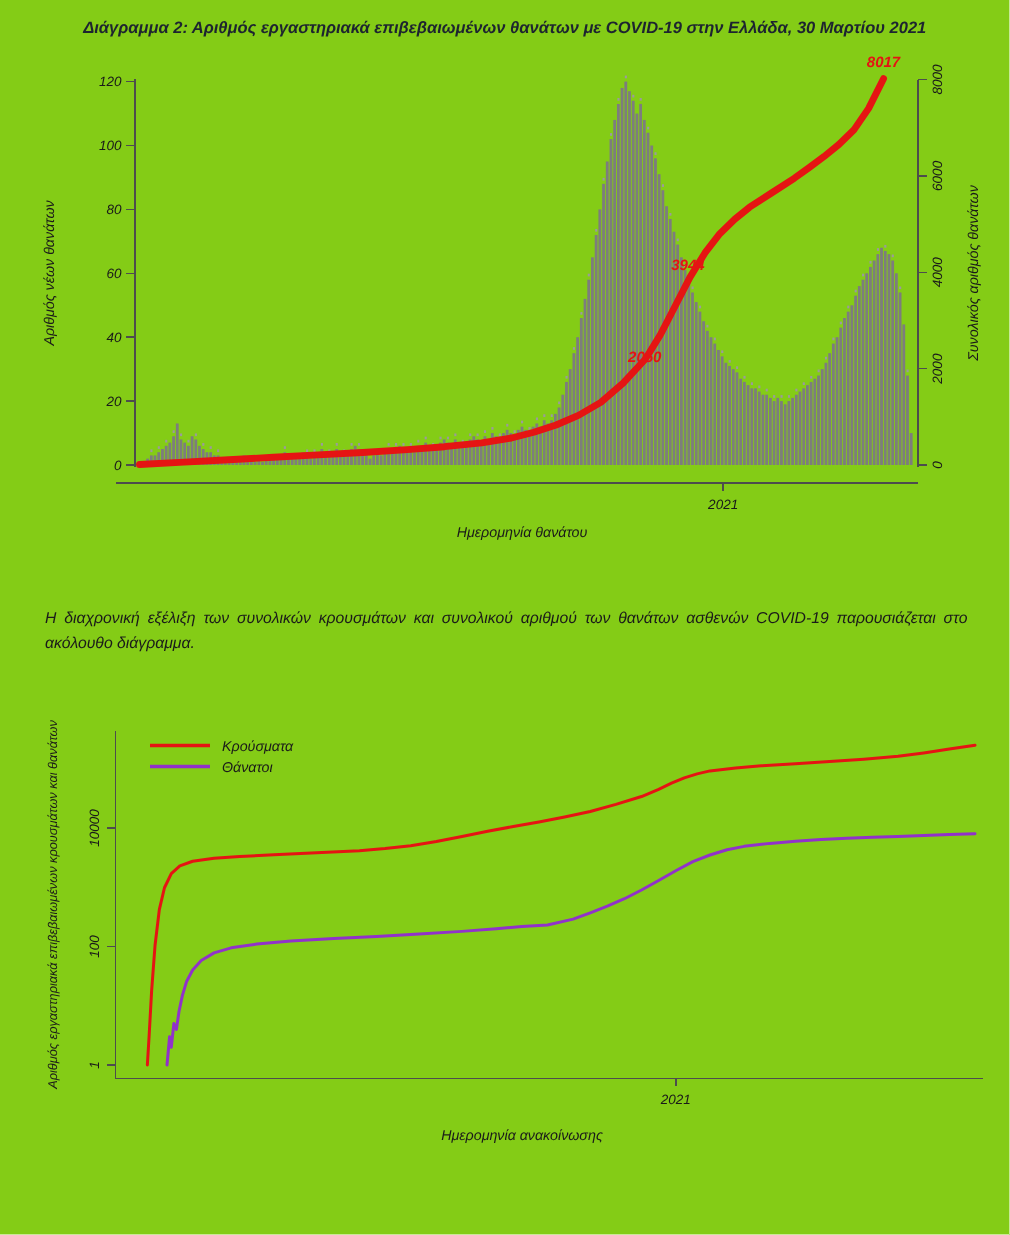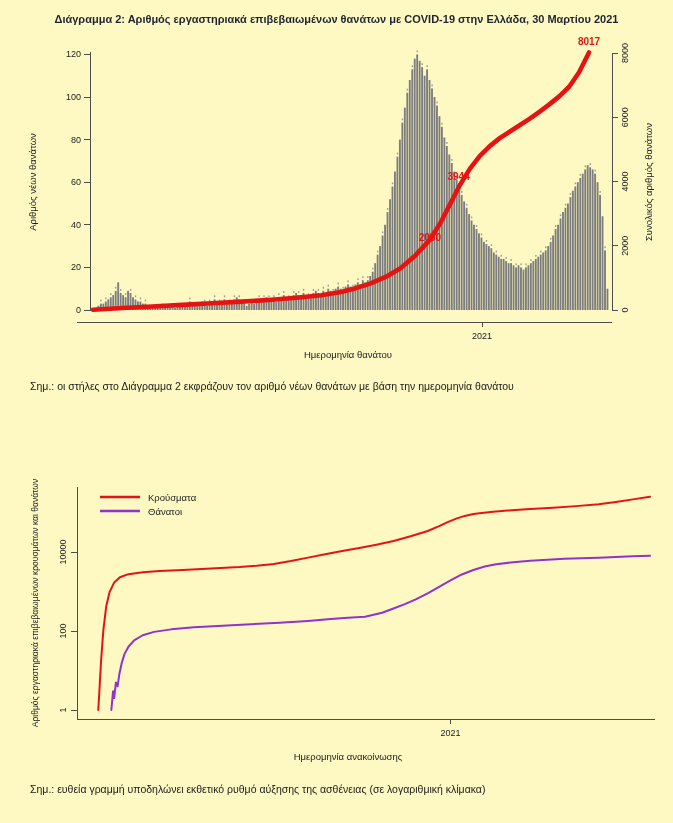--- a/index.html
+++ b/index.html
@@ -1,17 +1,17 @@
 <!DOCTYPE html>
 <html><head>
 <meta charset="utf-8">
 <style>
   html,body{margin:0;padding:0;background:#ffffff;}
-  #page{position:relative;width:673px;height:823px;background:#fef9c3;overflow:hidden;
-        font-family:"Liberation Sans","DejaVu Sans",sans-serif;color:#1a1a1a;}
+  #page{position:relative;width:673px;height:823px;background:#84cc16;overflow:hidden;
+        font-family:"Liberation Sans","DejaVu Sans",sans-serif;color:#1a1a1a;font-style:italic;}
   .chart-title{position:absolute;left:0;width:673px;text-align:center;
         font-size:11px;font-weight:bold;color:#1d2430;letter-spacing:0;}
   .note{position:absolute;left:30px;width:620px;font-size:10.5px;color:#1a1a1a;}
   .para{position:absolute;left:30px;width:615px;font-size:10.5px;color:#1a1a1a;
         text-align:justify;line-height:1.6;}
   svg{position:absolute;left:0;}
   svg text{font-family:"Liberation Sans","DejaVu Sans",sans-serif;}
   .ticktext{font-size:9px;fill:#1a1a1a;}
   .axlabel{font-size:9.5px;fill:#1a1a1a;}
 </style>
@@ -365,21 +365,21 @@
         <polyline points="93,309.67875 122.7606,308.0725 152.5212,306.46625 182.28179999999998,304.86 212.0424,303.25375 241.803,301.6475 271.56359999999995,299.72 296.3641,297.7925 321.1646,295.2225 341.005,292.01 355.8853,288.155 370.7656,283.33625 385.6458999999999,276.91125 400.52619999999996,268.2375 415.4065,255.3875 430.2868,239.325 440.207,223.2625 450.12719999999996,203.9875 460.0474,184.7125 469.96759999999995,168.65 479.8878,155.8 489.808,146.1625 499.72819999999996,138.13125 514.6084999999999,128.49375 529.4888,118.85624999999999 539.409,111.78875 549.3292,104.4 559.2493999999999,96.36875 569.1696,86.73124999999999 579.0898,72.275 589.01,52.45387499999998" fill="none" stroke="#e51413" stroke-width="4.6" stroke-linecap="round" stroke-linejoin="round"></polyline>
       </g>
     <g id="c2-ann-over">
         <text x="589.01" y="44.96875" text-anchor="middle" fill="#e51413" font-size="10px" font-weight="bold">8017</text>
       </g>
     <text class="axlabel" x="36" y="182" transform="rotate(-90 36 182)" text-anchor="middle">Αριθμός νέων θανάτων</text>
     <text class="axlabel" x="652" y="182" transform="rotate(-90 652 182)" text-anchor="middle">Συνολικός αριθμός θανάτων</text>
     <text class="axlabel" x="348" y="358" text-anchor="middle">Ημερομηνία θανάτου</text>
   </svg>
 
-  <div class="note" style="top:380px;">Σημ.: οι στήλες στο Διάγραμμα 2 εκφράζουν τον αριθμό νέων θανάτων με βάση την ημερομηνία θανάτου</div>
+  <div class="para" style="top:404px;">Η διαχρονική εξέλιξη των συνολικών κρουσμάτων και συνολικού αριθμού των θανάτων ασθενών COVID-19 παρουσιάζεται στο ακόλουθο διάγραμμα.</div>
 
 
   <svg id="chart3" style="top:470px;" width="673" height="305" viewBox="0 470 673 305">
     <g id="c3-axes">
         <line x1="77" y1="487" x2="77" y2="719" stroke="#4d4d4d" stroke-width="1" shape-rendering="crispEdges"></line>
         <line x1="71" y1="710" x2="77" y2="710" stroke="#4d4d4d" stroke-width="1" shape-rendering="crispEdges"></line>
         <text x="66" y="710" text-anchor="middle" class="ticktext" transform="rotate(-90 66 710)">1</text>
         <line x1="71" y1="631" x2="77" y2="631" stroke="#4d4d4d" stroke-width="1" shape-rendering="crispEdges"></line>
         <text x="66" y="631" text-anchor="middle" class="ticktext" transform="rotate(-90 66 631)">100</text>
         <line x1="71" y1="552" x2="77" y2="552" stroke="#4d4d4d" stroke-width="1" shape-rendering="crispEdges"></line>
@@ -395,14 +395,13 @@
     <g id="c3-legend">
         <line x1="100" y1="497" x2="140" y2="497" stroke="#e51413" stroke-width="2.4"></line>
         <text x="148" y="500.5" font-size="9.5px" fill="#1a1a1a">Κρούσματα</text>
         <line x1="100" y1="511" x2="140" y2="511" stroke="#9132ca" stroke-width="2.4"></line>
         <text x="148" y="514.5" font-size="9.5px" fill="#1a1a1a">Θάνατοι</text>
       </g>
     <text class="axlabel" style="font-size:8.5px;" x="38" y="603" transform="rotate(-90 38 603)" text-anchor="middle">Αριθμός εργαστηριακά επιβεβαιωμένων κρουσμάτων και θανάτων</text>
     <text class="axlabel" x="348" y="760" text-anchor="middle">Ημερομηνία ανακοίνωσης</text>
   </svg>
 
-  <div class="note" style="top:783px;">Σημ.: ευθεία γραμμή υποδηλώνει εκθετικό ρυθμό αύξησης της ασθένειας (σε λογαριθμική κλίμακα)</div>
 </div>
 
 </body></html>

